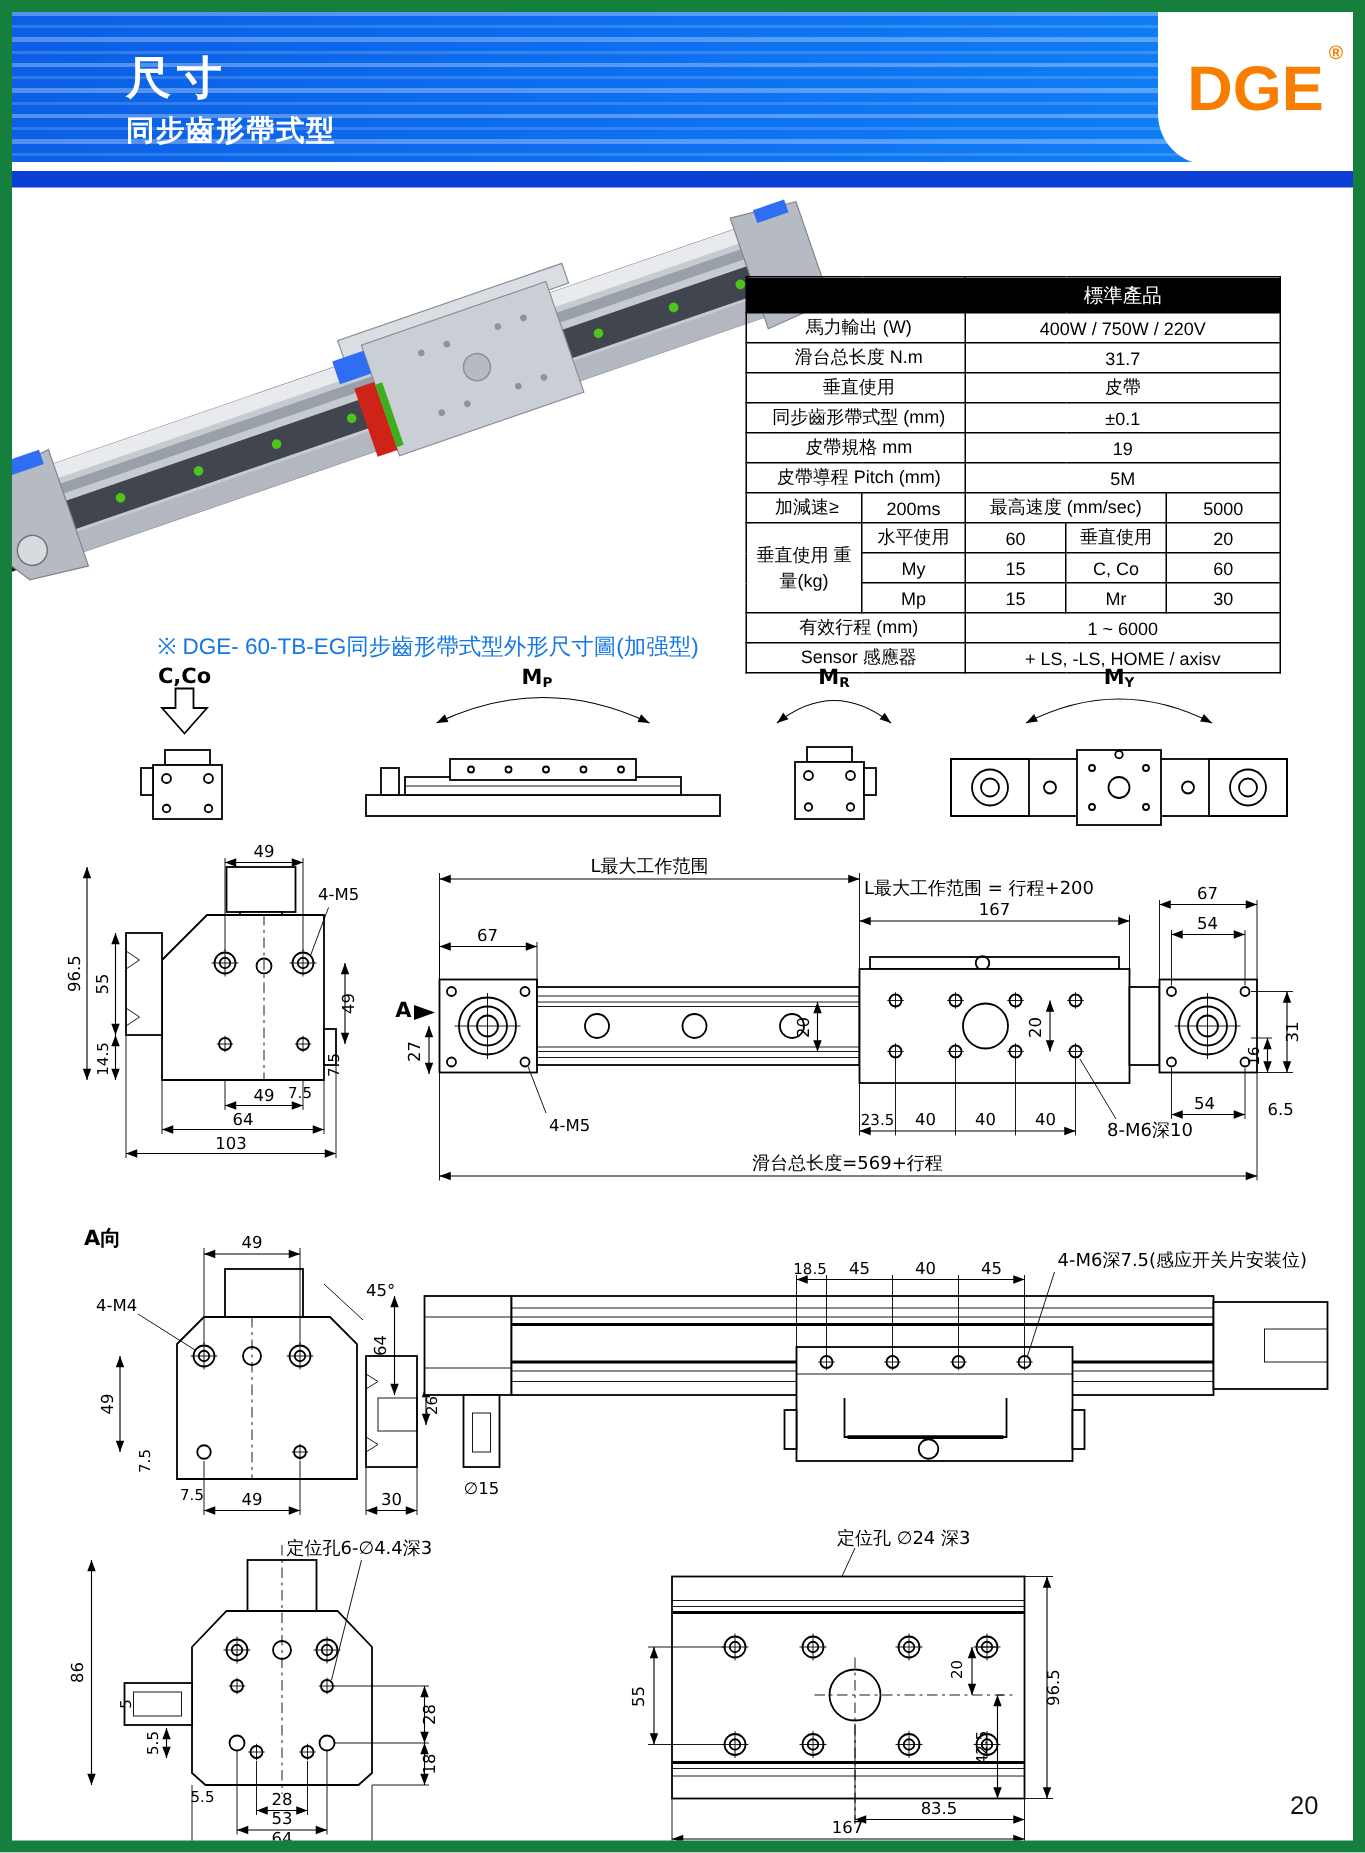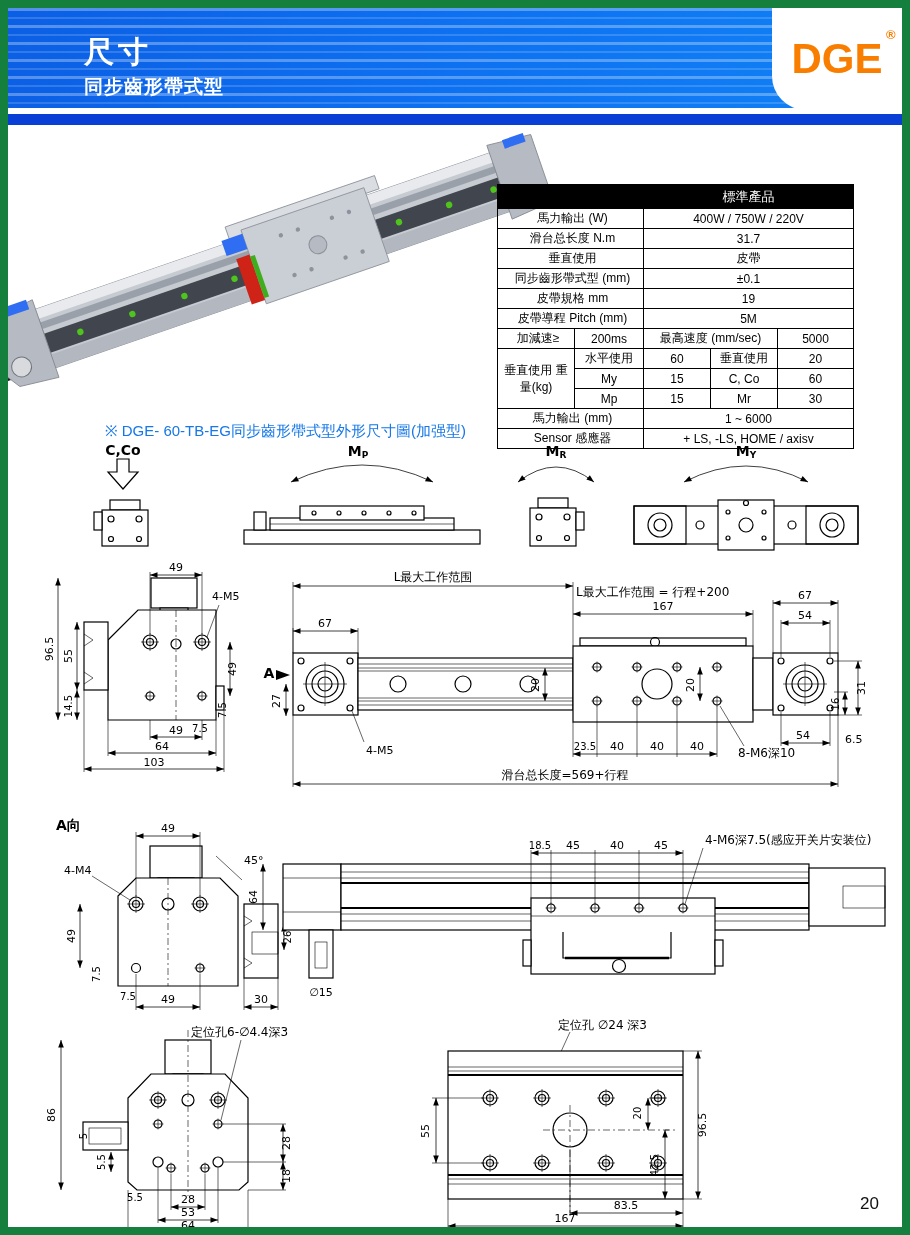--- a/index.html
+++ b/index.html
@@ -169,21 +169,21 @@
       <td>C, Co</td>
       <td>60</td>
     </tr>
     <tr>
       <td>Mp</td>
       <td>15</td>
       <td>Mr</td>
       <td>30</td>
     </tr>
     <tr>
-          <td colspan="2" class="lbl">馬力輸出 (mm)</td>
+          <td colspan="2" class="lbl">有效行程 (mm)</td>
           <td colspan="3">1 ~ 6000</td>
         </tr>
     <tr>
           <td colspan="2" class="lbl">Sensor 感應器</td>
           <td colspan="3">+ LS, -LS, HOME  / axisv</td>
         </tr>
   </tbody>
     </table>
 
   <div class="caption">※ DGE- 60-TB-EG同步齒形帶式型外形尺寸圖(加强型)</div>

